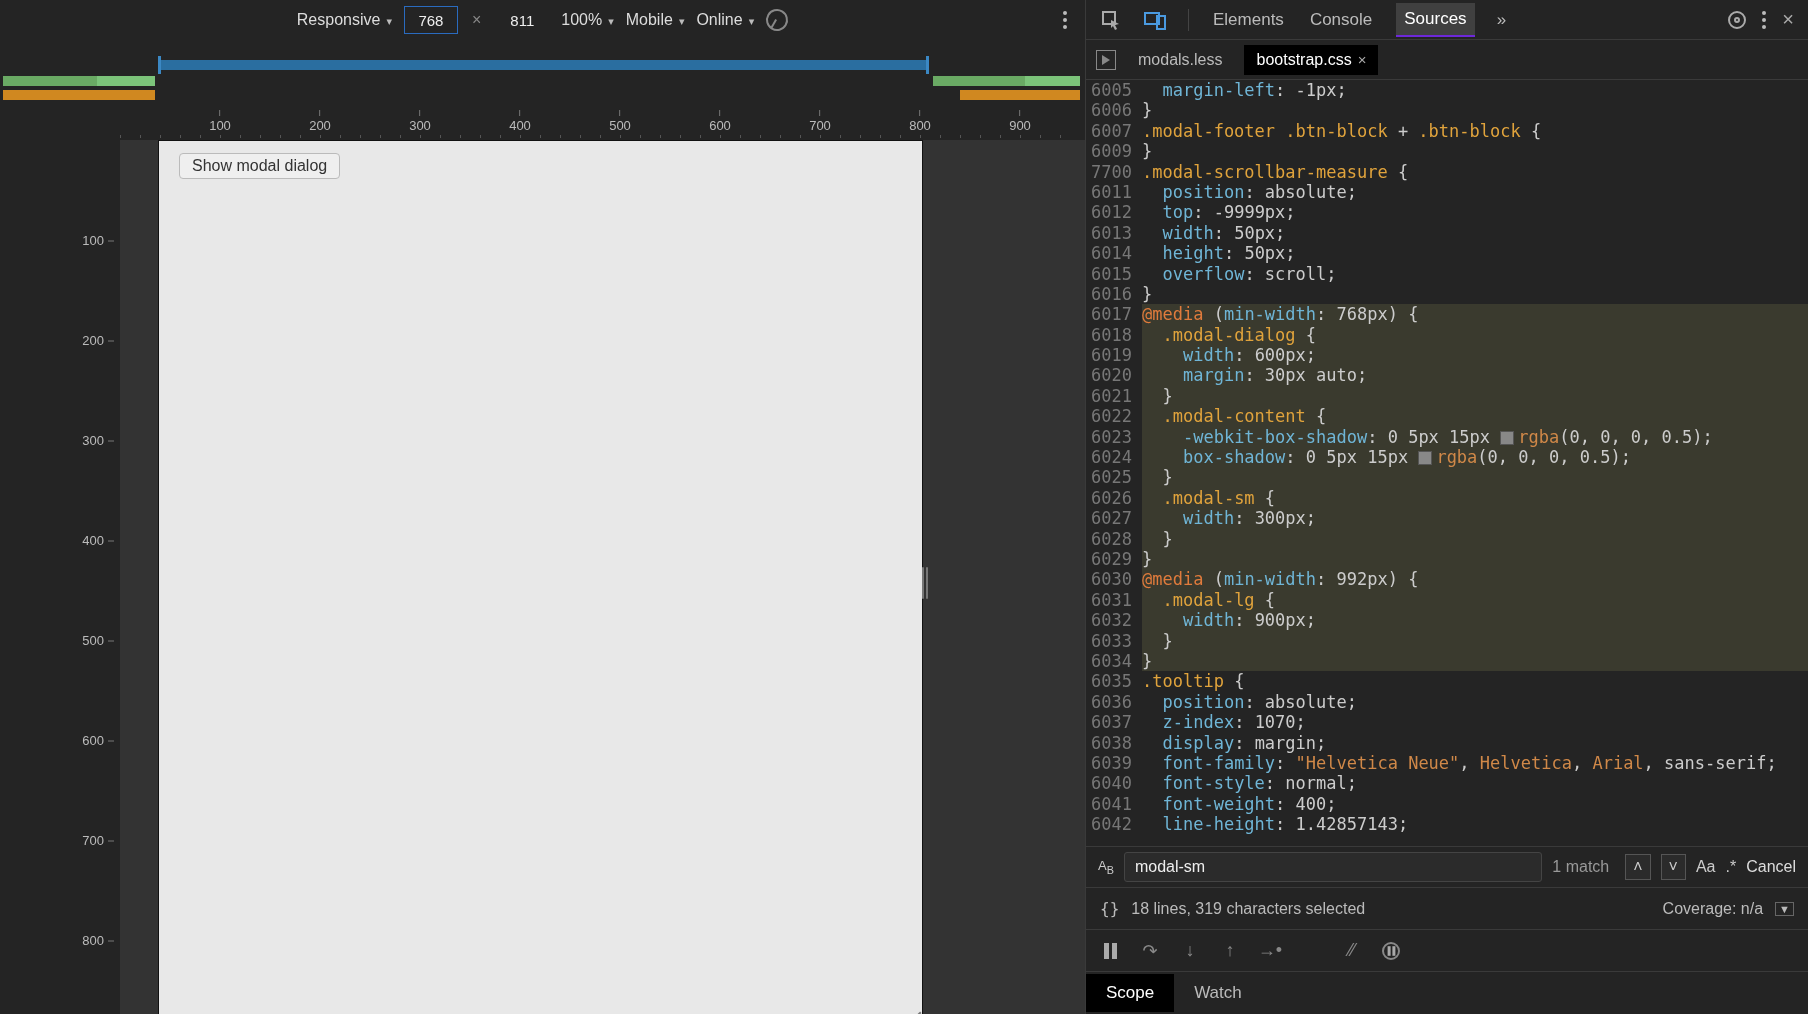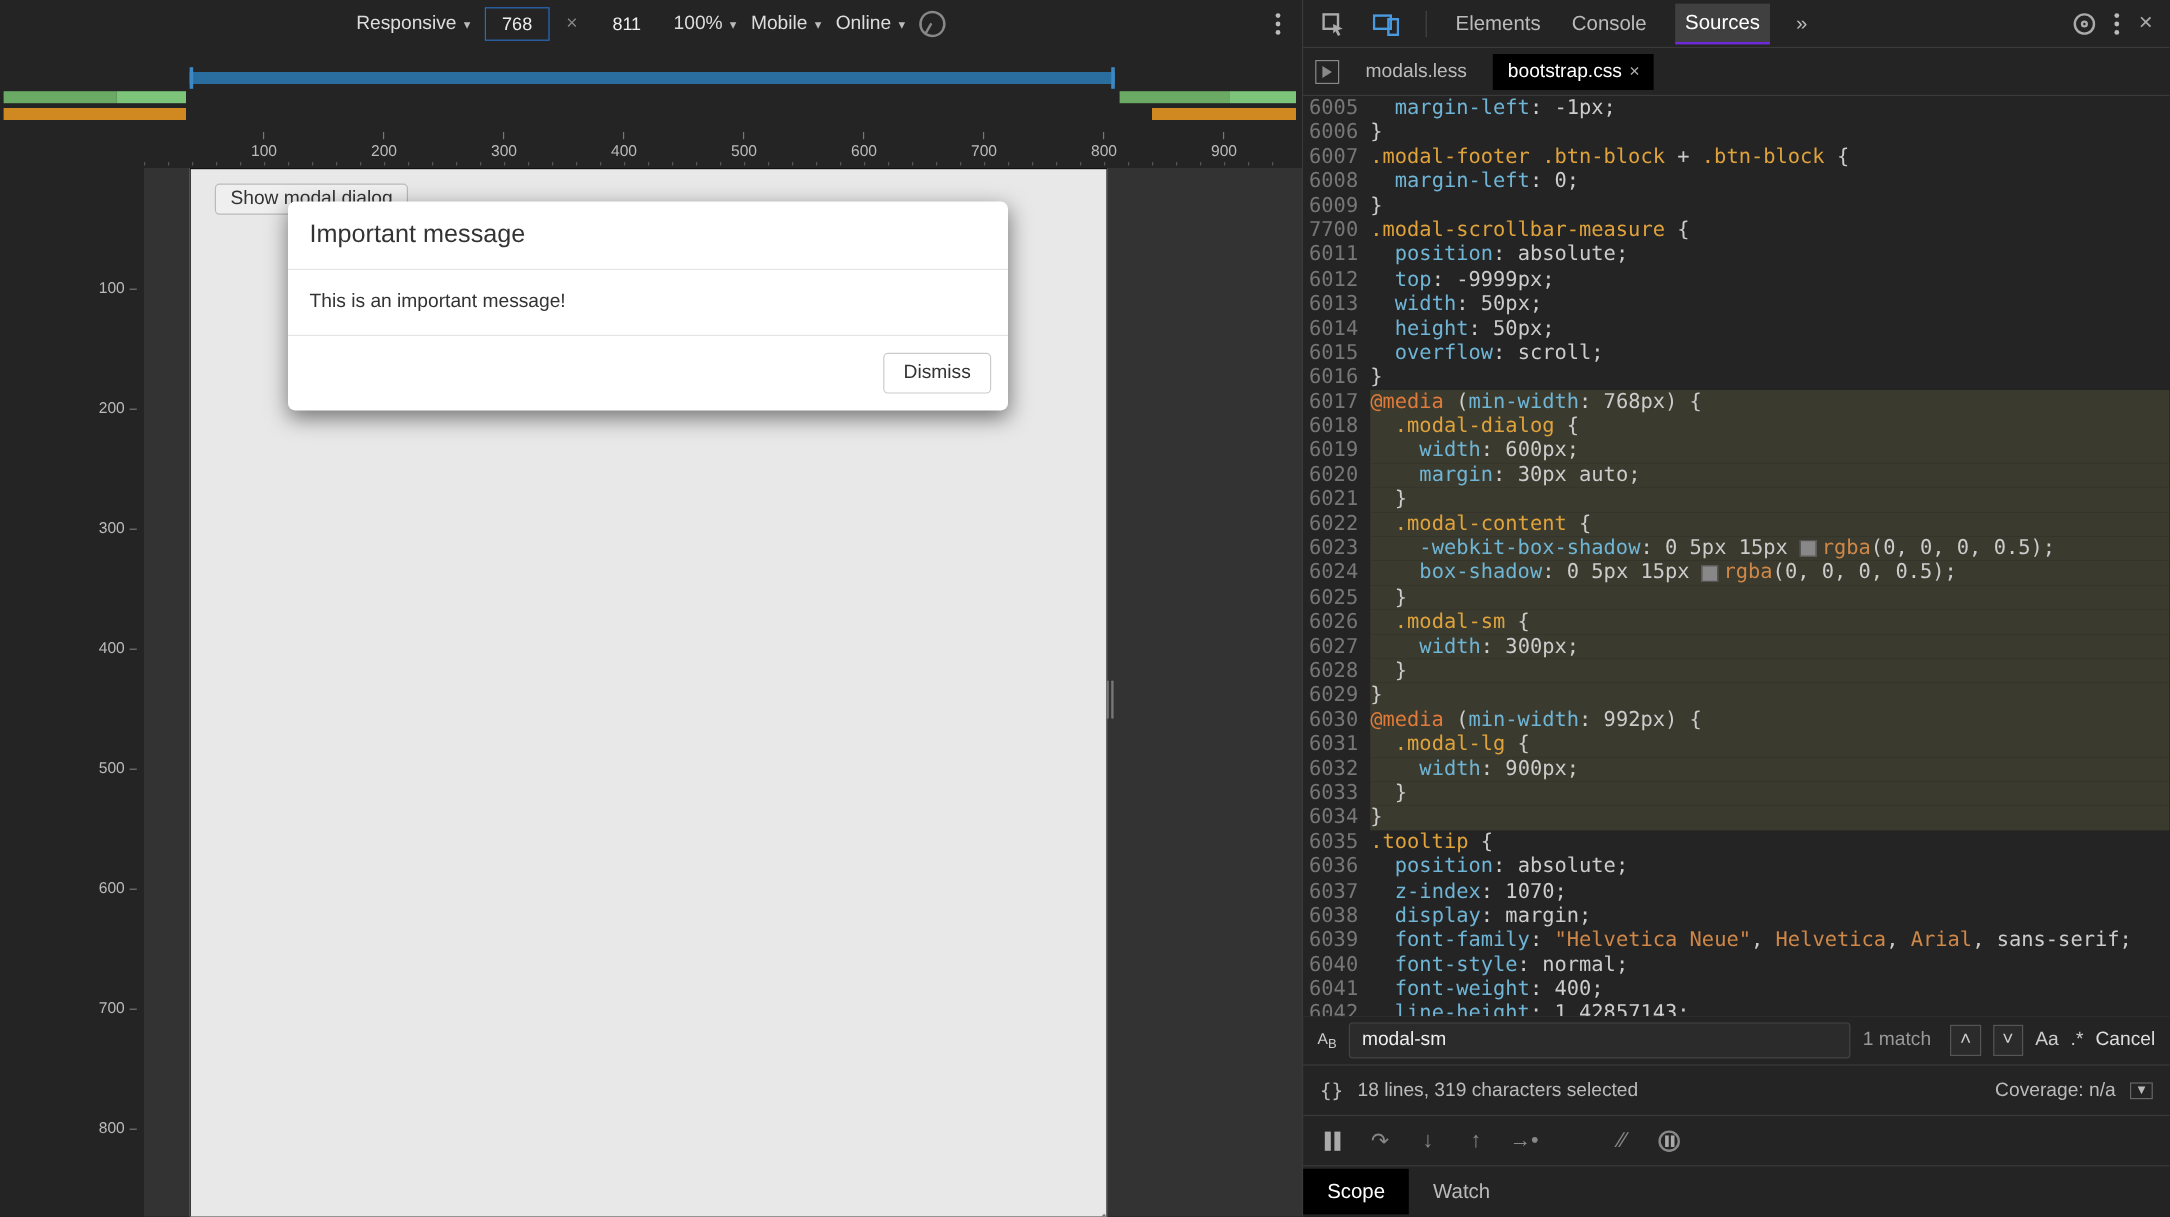--- a/index.html
+++ b/index.html
@@ -324,27 +324,20 @@
         <div class="tick" style="top: 300px;">300</div>
         <div class="tick" style="top: 400px;">400</div>
         <div class="tick" style="top: 500px;">500</div>
         <div class="tick" style="top: 600px;">600</div>
         <div class="tick" style="top: 700px;">700</div>
         <div class="tick" style="top: 800px;">800</div>
       </div>
     <div class="canvas-area">
       <div class="viewport">
         <button class="show-btn">Show modal dialog</button>
-        <div class="modal">
-          <div class="modal-header">Important message</div>
-          <div class="modal-body">This is an important message!</div>
-          <div class="modal-footer">
-            <button>Dismiss</button>
-          </div>
-        </div>
         <div class="vp-handle">
             <span></span>
             <span></span>
           </div>
         <div class="vp-bottom-handle">
             <span></span>
             <span></span>
           </div>
         <div class="vp-corner"></div>
       </div>
@@ -391,21 +384,20 @@
     <div class="ftab active">
       <span>bootstrap.css</span>
       <span class="x">×</span>
     </div>
   </div>
 
   <div class="code-area" id="code-area">
       <div class="code-line"><div class="gutter">6005</div><div class="code"><span>  </span><span class="prop">margin-left</span><span>: </span><span class="num">-1px</span><span>;</span></div></div>
       <div class="code-line"><div class="gutter">6006</div><div class="code"><span>}</span></div></div>
       <div class="code-line"><div class="gutter">6007</div><div class="code"><span class="sel">.modal-footer .btn-block</span><span> + </span><span class="sel">.btn-block</span><span> {</span></div></div>
-      <div class="code-line"><div class="gutter">6008</div><div class="code"><span>  </span><span class="prop">margin-left</span><span>: </span><span class="num">0</span><span>;</span></div></div>
       <div class="code-line"><div class="gutter">6009</div><div class="code"><span>}</span></div></div>
       <div class="code-line"><div class="gutter">7700</div><div class="code"><span class="sel">.modal-scrollbar-measure</span><span> {</span></div></div>
       <div class="code-line"><div class="gutter">6011</div><div class="code"><span>  </span><span class="prop">position</span><span>: </span><span class="num">absolute</span><span>;</span></div></div>
       <div class="code-line"><div class="gutter">6012</div><div class="code"><span>  </span><span class="prop">top</span><span>: </span><span class="num">-9999px</span><span>;</span></div></div>
       <div class="code-line"><div class="gutter">6013</div><div class="code"><span>  </span><span class="prop">width</span><span>: </span><span class="num">50px</span><span>;</span></div></div>
       <div class="code-line"><div class="gutter">6014</div><div class="code"><span>  </span><span class="prop">height</span><span>: </span><span class="num">50px</span><span>;</span></div></div>
       <div class="code-line"><div class="gutter">6015</div><div class="code"><span>  </span><span class="prop">overflow</span><span>: </span><span class="num">scroll</span><span>;</span></div></div>
       <div class="code-line"><div class="gutter">6016</div><div class="code"><span>}</span></div></div>
       <div class="code-line hl"><div class="gutter">6017</div><div class="code"><span class="kw">@media</span><span> (</span><span class="prop">min-width</span><span>: </span><span class="num">768px</span><span>) {</span></div></div>
       <div class="code-line hl"><div class="gutter">6018</div><div class="code"><span>  </span><span class="sel">.modal-dialog</span><span> {</span></div></div>

